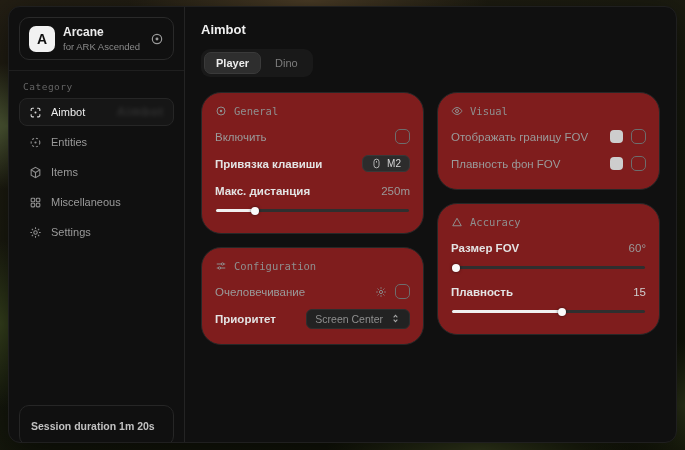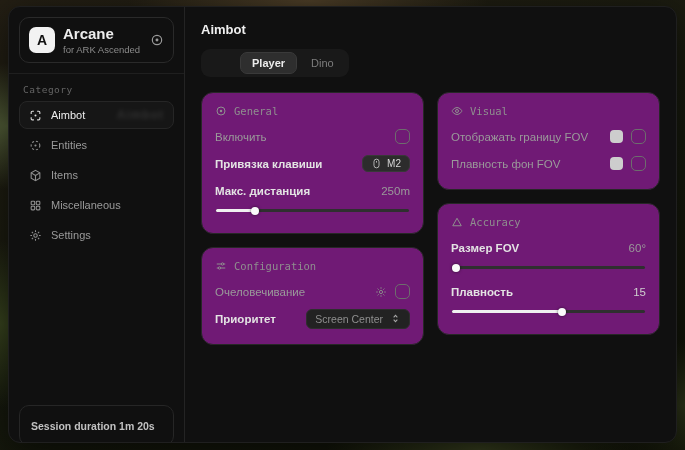--- a/index.html
+++ b/index.html
@@ -20,43 +20,43 @@
     background:#101010; border:1px solid #1f1f1f; border-radius:12px;
     display:flex; overflow:hidden;
     box-shadow:0 10px 40px rgba(0,0,0,.6);
     color:#e6e6e6;
   }
   
   .sidebar { width:176px; border-right:1px solid #242424; display:flex; flex-direction:column; padding:10px 10px 0 10px; flex-shrink:0; }
   .brand-card { display:flex; align-items:center; gap:8px; border:1px solid #2a2a2a; border-radius:10px; padding:7px 9px; }
   .logo { width:26px; height:26px; background:#f2f2f2; border-radius:7px; color:#111; font-weight:bold; font-size:14px; display:flex; align-items:center; justify-content:center; flex-shrink:0; }
   .brand-text { flex:1; min-width:0; }
-  .brand-name { font-size:15px; font-weight:bold; color:#ececec; }
+  .brand-name { font-size:12px; font-weight:bold; color:#ececec; }
   .brand-sub { font-size:9.5px; color:#8a8a8a; margin-top:2px; white-space:nowrap; }
   .brand-icon { color:#9a9a9a; display:flex; }
   .sidebar-divider { border-bottom:1px solid #1f1f1f; margin:10px -10px 0 -10px; }
   .category-label { font-family:"DejaVu Sans Mono", monospace; font-size:9.5px; color:#646464; margin:10px 4px 6px 4px; letter-spacing:.5px; }
   .nav { display:flex; flex-direction:column; gap:2px; }
   .nav-item { display:flex; align-items:center; gap:9px; height:28px; padding:0 9px; border-radius:8px; font-size:11px; color:#9a9a9a; cursor:pointer; border:1px solid transparent; position:relative; }
   .nav-item .nicon { display:flex; color:#8f8f8f; }
   .nav-item.active { color:#ededed; background:#161616; border-color:#262626; }
   .nav-item.active .nicon { color:#e0e0e0; }
   .ghost { margin-left:auto; font-weight:bold; font-size:12px; color:#cfcfcf; opacity:.14; filter:blur(2px); letter-spacing:1px; }
   .side-footer { margin-top:auto; border:1px solid #262626; border-radius:10px; padding:9px 11px 13px 11px; margin-bottom:-4px; }
   .sub-expires { font-family:"DejaVu Sans Mono", monospace; font-size:10px; color:#8a8a8a; }
   .session-duration { font-size:10.5px; font-weight:bold; color:#c2c2c2; margin-top:5px; }
   
   .main { flex:1; padding:15px 16px; display:flex; flex-direction:column; min-width:0; }
   .page-title { font-size:13px; font-weight:bold; color:#f0f0f0; }
   .tabs { display:inline-flex; gap:2px; background:#191919; border-radius:9px; padding:3px; margin-top:12px; align-self:flex-start; }
   .tab { font-size:11px; padding:4px 11px; border-radius:7px; color:#7d7d7d; cursor:pointer; border:1px solid transparent; }
-  .tab.active { background:#2e2e2e; color:#ececec; border-color:#3a3a3a; font-weight:bold;margin-left:36px; }
+  .tab.active { background:#2e2e2e; color:#ececec; border-color:#3a3a3a; font-weight:bold; }
   .grid { display:flex; gap:13px; margin-top:15px; align-items:flex-start; }
   .col { flex:1; display:flex; flex-direction:column; gap:13px; min-width:0; }
-  .card { background:#701a75; border:1px solid #272727; border-radius:12px; padding:10px 13px 12px 13px; }
+  .card { background:#7f1d1d; border:1px solid #272727; border-radius:20px; padding:10px 13px 12px 13px; }
   .card-header { display:flex; align-items:center; gap:7px; font-family:"DejaVu Sans Mono", monospace; font-size:10.5px; color:#8f8f8f; margin:2px 0 6px 0; }
   .card-header .cicon { display:flex; color:#8f8f8f; }
   .row { display:flex; align-items:center; justify-content:space-between; min-height:27px; gap:20px; }
   .lbl { font-size:11.5px; color:#9a9a9a; white-space:nowrap; }
   .lbl.strong { color:#e3e3e3; font-weight:bold; }
   .val { font-size:11.5px; color:#9a9a9a; }
   .val.bright { color:#cfcfcf; }
   .checkbox { width:15px; height:15px; border:1.5px solid #6d6d6d; border-radius:5px; background:transparent; cursor:pointer; flex-shrink:0; }
   .swatch { width:13px; height:13px; border-radius:4px; cursor:pointer; flex-shrink:0; }
   .ctrl-group { display:flex; align-items:center; gap:8px; }

